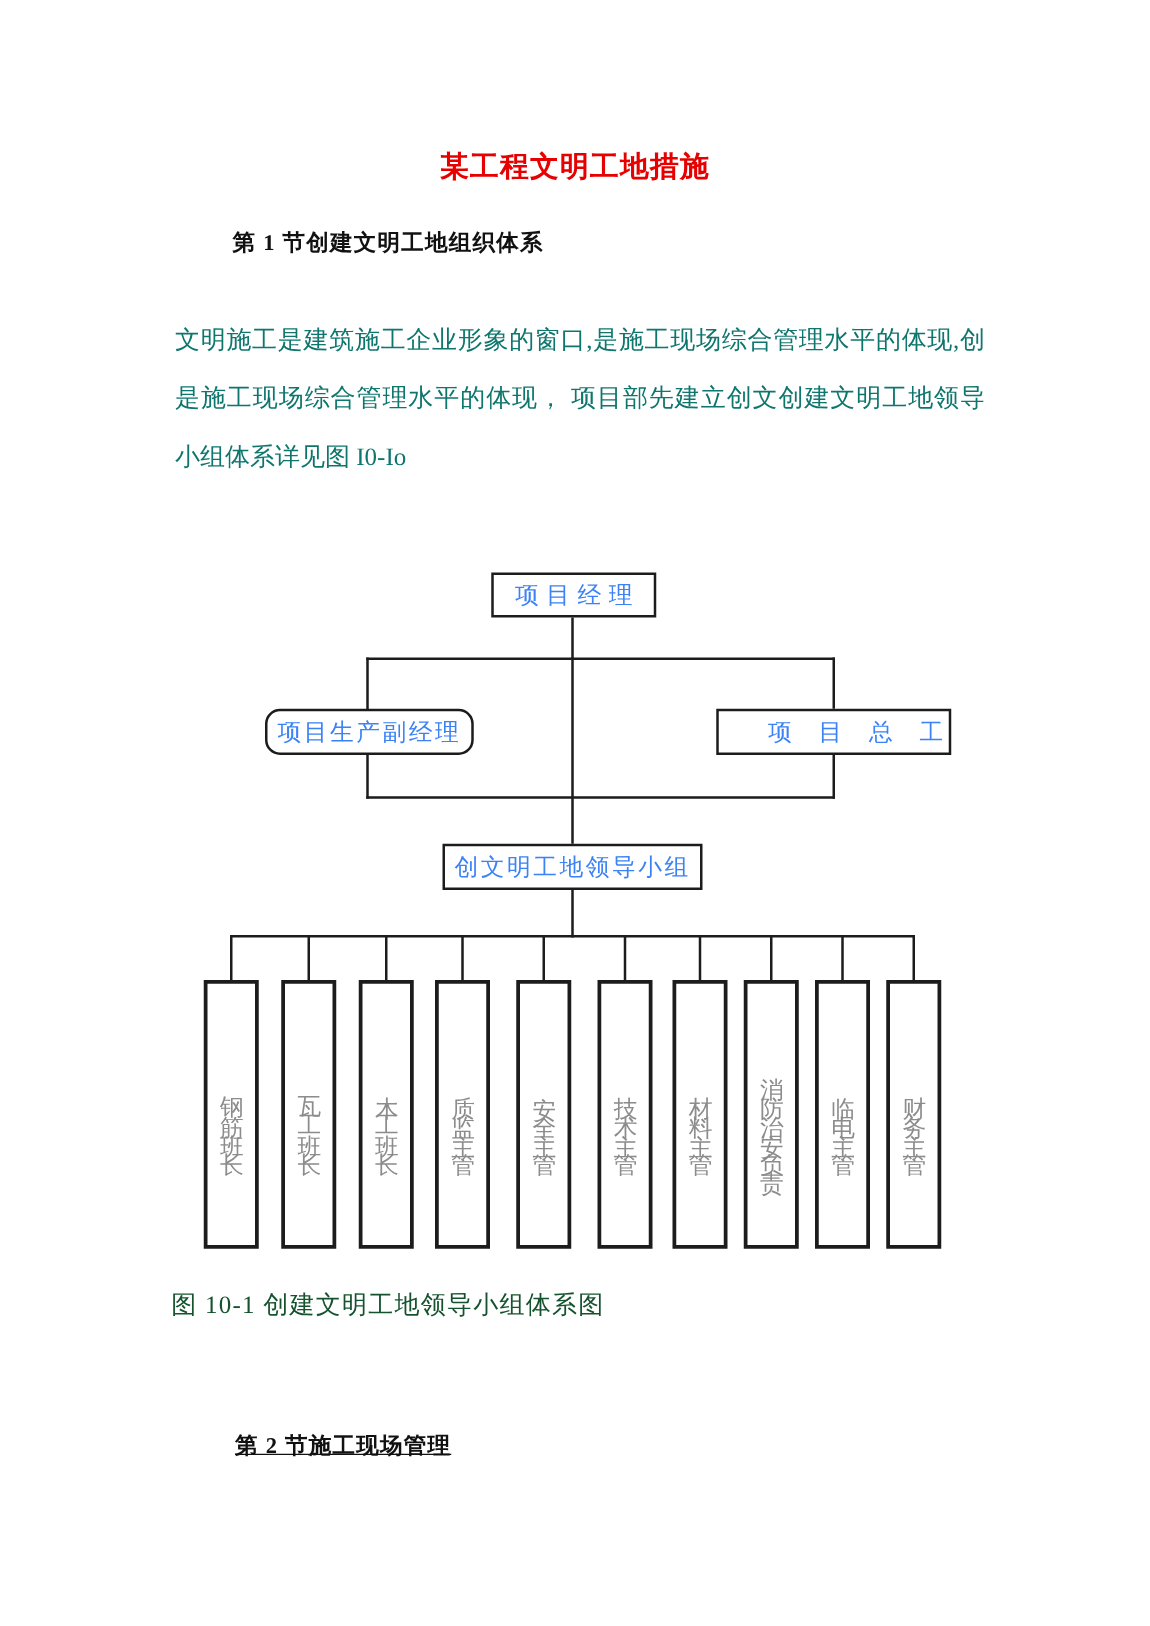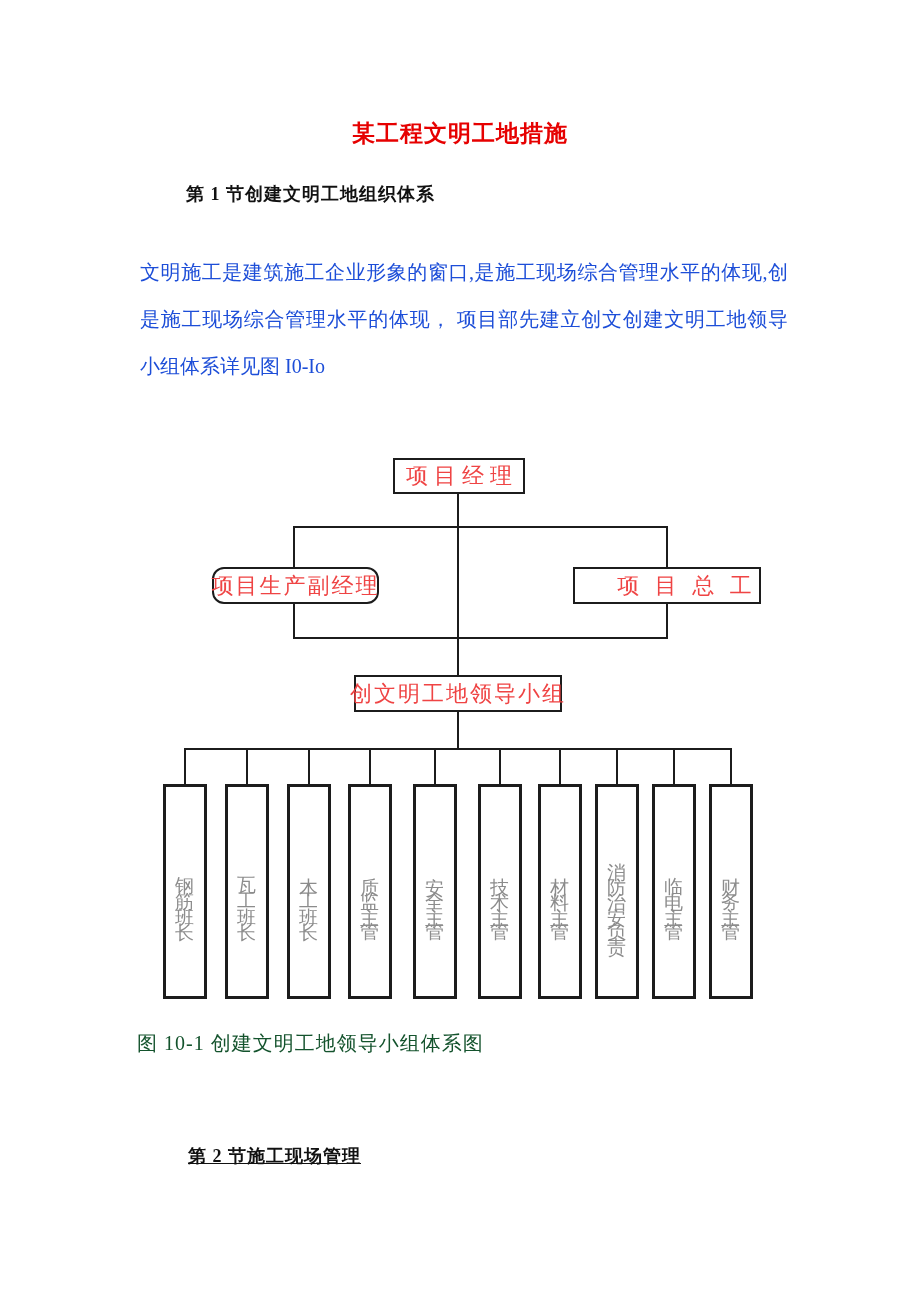--- a/index.html
+++ b/index.html
@@ -21,43 +21,44 @@
   .sec-heading{
     position:absolute;
     font-size:18px;font-weight:bold;color:#111111;
     letter-spacing:1px;
     white-space:nowrap;
   }
   #sec1{left:186px;top:170px;}
   #sec2{left:188px;top:1132px;text-decoration:underline;}
   .paragraph{
     position:absolute;left:140px;top:237px;width:648px;
-    font-size:20px;color:#1d4ed8;
+    font-size:20px;color:#0f766e;
   }
   .pline{
     height:47px;line-height:47px;
     text-align:justify;text-align-last:justify;
     white-space:nowrap;
   }
   .pline.last{text-align:left;text-align-last:left;}
   .caption{
     position:absolute;left:137px;top:1018px;
     font-size:20px;color:#14532d;letter-spacing:1px;
     white-space:nowrap;
   }
   
   .org{position:absolute;left:0;top:0;width:920px;height:1301px;}
   .obox{
     position:absolute;
     border:2px solid #1c1c1c;
     background:#ffffff;
     display:flex;align-items:center;justify-content:center;
-    font-size:22px;color:#ef4444;
+    font-size:19px;color:#3b82f6;
     box-sizing:border-box;
     white-space:nowrap;
+    font-family:Liberation Mono, monospace;
   }
   #box-pm{left:393px;top:446px;width:132px;height:36px;letter-spacing:6px;text-indent:6px;}
   #box-deputy{left:212px;top:555px;width:167px;height:37px;letter-spacing:2px;border-radius:12px;}
   #box-chief{left:573px;top:555px;width:188px;height:37px;letter-spacing:5px;padding-left:40px;}
   #box-leader{left:354px;top:663px;width:208px;height:37px;letter-spacing:2px;}
   .leaf{
     position:absolute;top:772px;width:44px;height:215px;
     border:3px solid #1c1c1c;background:#ffffff;
     display:flex;align-items:center;justify-content:center;
     box-sizing:border-box;

